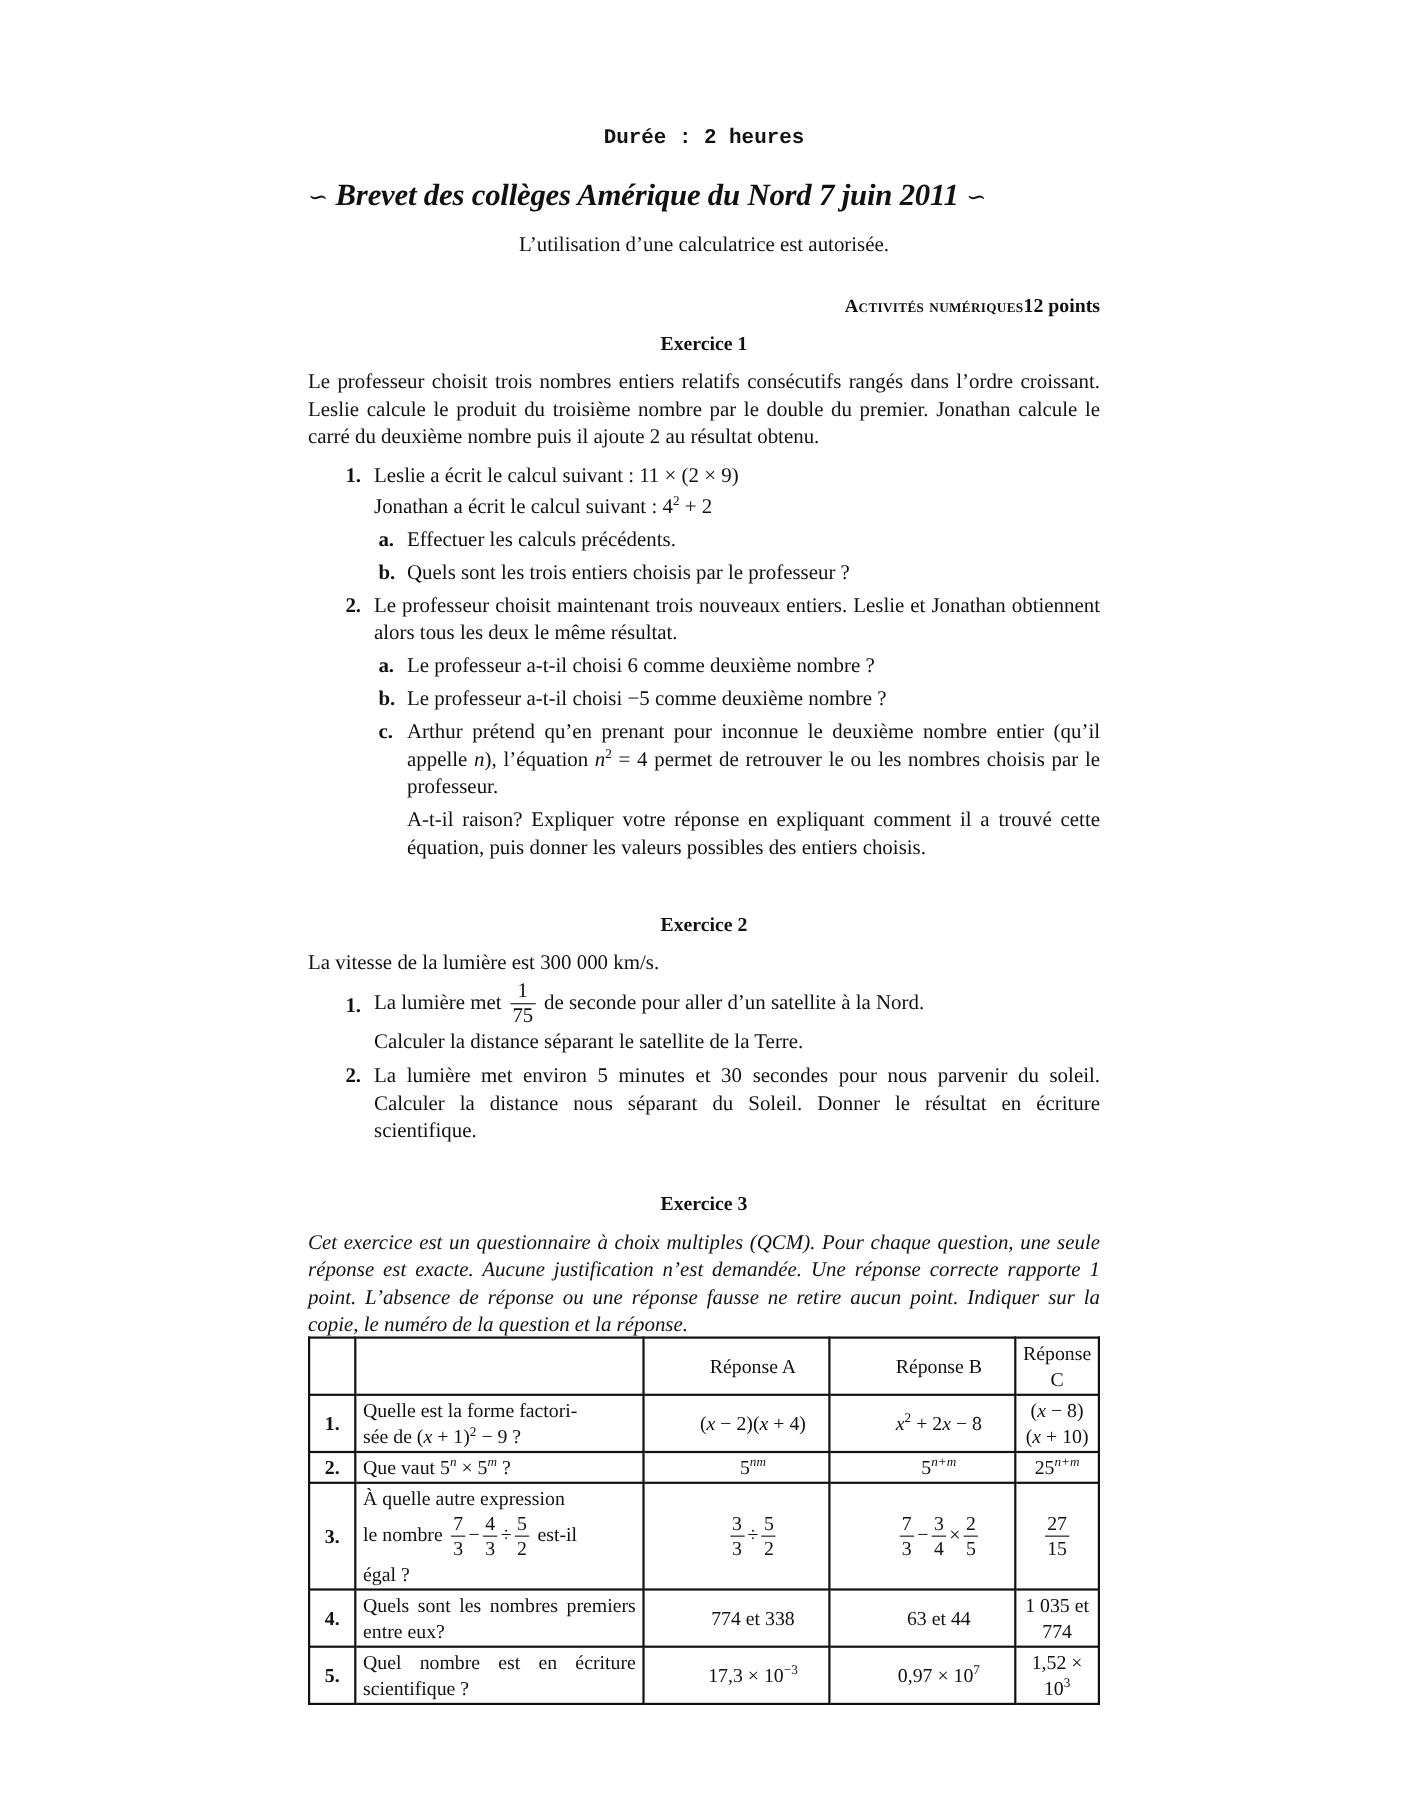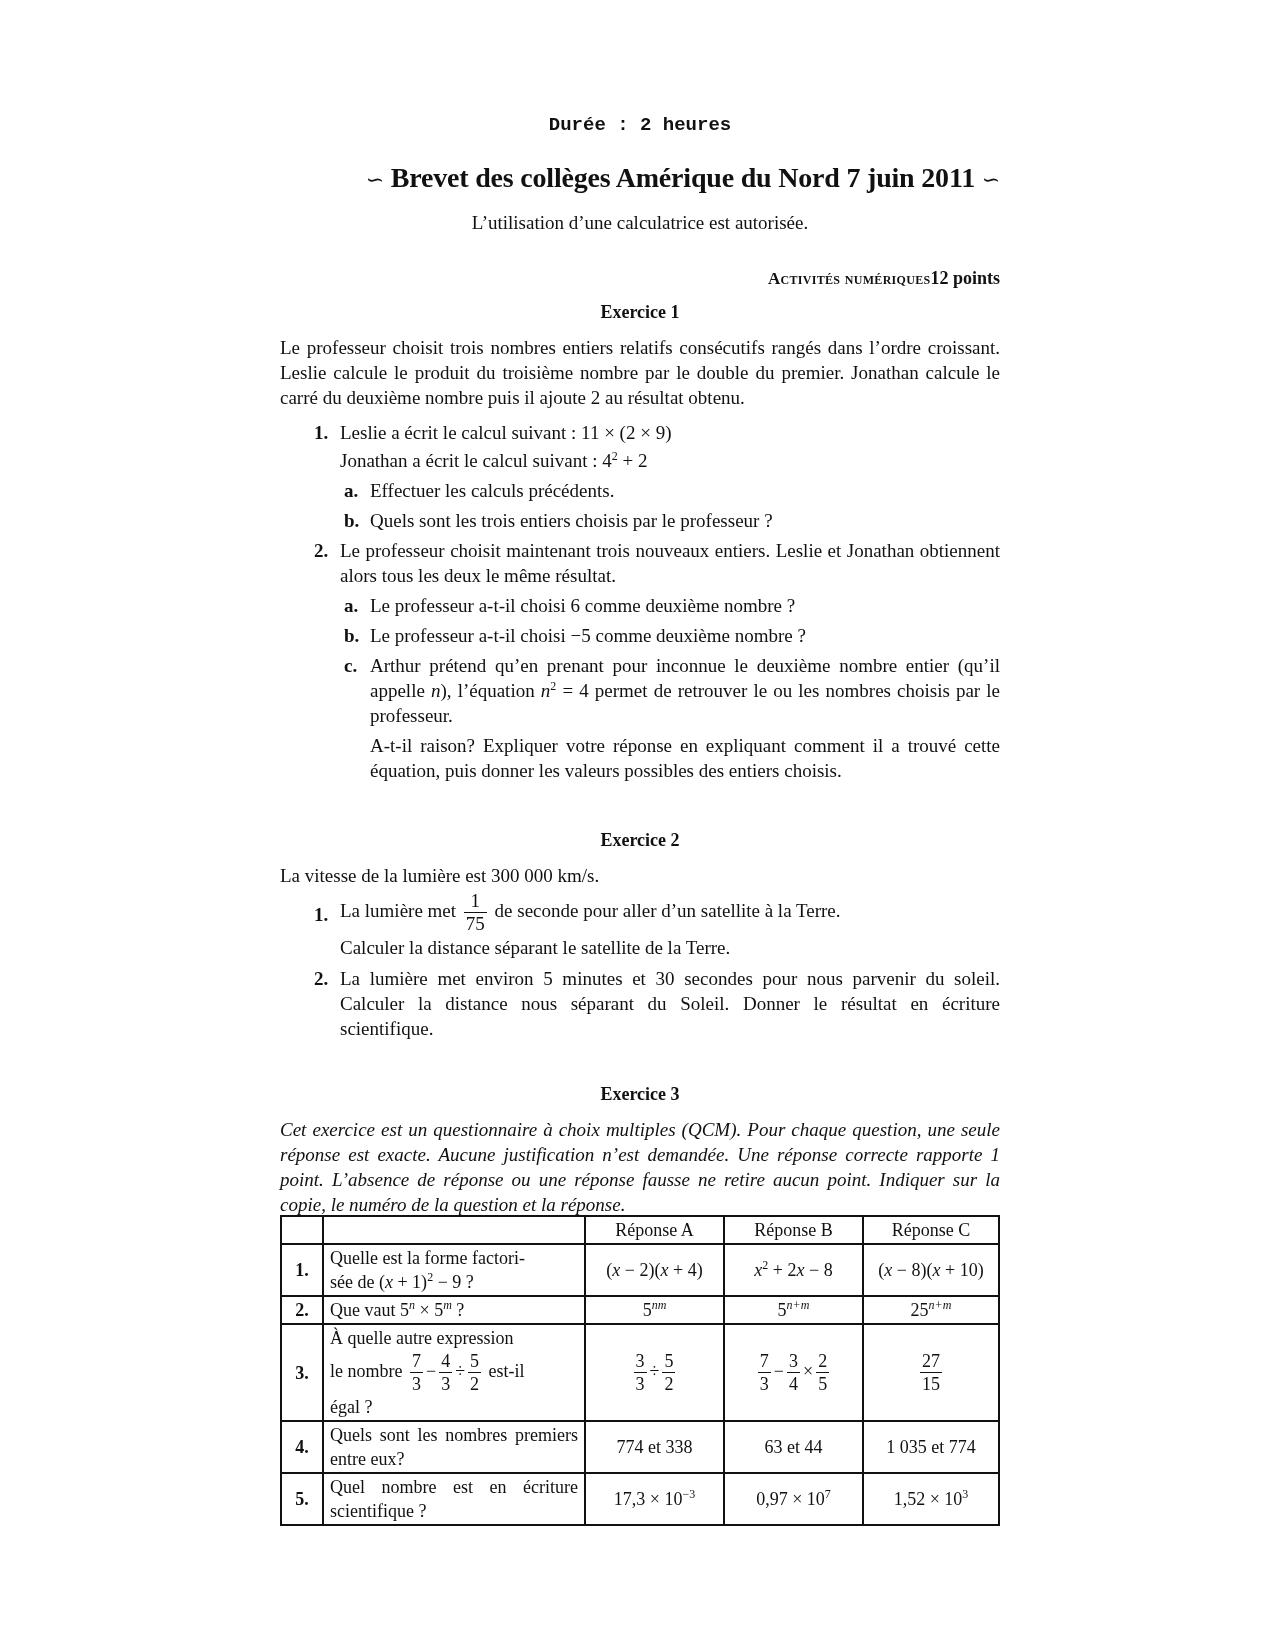--- a/index.html
+++ b/index.html
@@ -3,21 +3,21 @@
 <meta charset="utf-8">
 <style>
   html, body { margin: 0; padding: 0; background: #ffffff; }
   body {
     width: 1275px; height: 1650px; position: relative; overflow: hidden;
     font-family: "Liberation Serif", "DejaVu Serif", serif;
     color: #111111; font-size: 19px; line-height: 25px;
   }
   .page { position: absolute; left: 280px; top: 0; width: 720px; }
   .duree { position: absolute; left: 0; width: 720px; top: 113px; font-weight: bold; font-size: 19px; text-align: center; font-family: Liberation Mono, monospace; }
-  .title { position: absolute; left: 0; width: 720px; top: 160px; font-weight: bold; font-size: 28px; line-height: 36px; text-align: right; letter-spacing: -0.2px; }
+  .title { position: absolute; left: 0; width: 720px; top: 160px; font-weight: bold; font-size: 28px; line-height: 36px; text-align: left; letter-spacing: -0.2px; font-style: italic; }
   .title .orn { font-weight: normal; font-size: 22px; }
   .subtitle { position: absolute; left: 0; width: 720px; top: 210px; text-align: center; font-size: 19px; }
   .section-head { position: absolute; left: 0; width: 720px; top: 266px; font-weight: bold; display: flex; justify-content: flex-end; font-size: 17px; }
   .section-head .sc { font-variant: small-caps; letter-spacing: 0.3px; }
   .section-head .pts { font-size: 18px; }
   .block { position: absolute; left: 0; width: 720px; }
   .ex-title { font-weight: bold; font-size: 18px; text-align: center; }
   p { margin: 0; text-align: justify; }
   .item { position: relative; padding-left: 60px; }
   .item .num { position: absolute; left: 34px; font-weight: bold; }
@@ -25,21 +25,21 @@
   .sub .num { position: absolute; left: 64px; font-weight: bold; }
   sup { font-size: 12px; line-height: 0; vertical-align: 7px; }
   .italic { font-style: italic; }
   .frac { display: inline-block; vertical-align: middle; text-align: center; line-height: 22px; margin: 0 3px; }
   .frac span { display: block; padding: 0 2px; }
   .frac .nu { border-bottom: 1.5px solid #111; }
   table.qcm { position: absolute; left: 0; top: 1215px; width: 720px; border-collapse: collapse; font-size: 18px; line-height: 24px; }
   table.qcm td { border: 2px solid #111; padding: 1px 6px; vertical-align: middle; }
   table.qcm td.n { width: 28px; text-align: center; font-weight: bold; }
   table.qcm td.q { width: 248px; text-align: justify; }
-  table.qcm td.a { text-align: center; width: 125px; }
+  table.qcm td.a { text-align: center; width: 125px; padding-left: 36px; }
   table.qcm td.c { text-align: center; }
   .m { font-style: italic; }
 </style>
 </head>
 <body>
 
 <div class="page">
 
   <div class="duree">Durée : 2 heures</div>
 
@@ -94,21 +94,21 @@
   </div>
 
   <div class="block" style="top:828px;">
     <div class="ex-title">Exercice 2</div>
     <p style="margin-top:10px;">La vitesse de la lumière est 300 000 km/s.</p>
     <div class="item" style="margin-top:2px;">
       <span class="num" style="top:12px;">1.</span>
       <div>
         <span>La lumière met</span>
         <span class="frac"><span class="nu">1</span><span>75</span></span>
-        <span>de seconde pour aller d’un satellite à la Terre.</span>
+        <span>de seconde pour aller d’un satellite à la Nord.</span>
       </div>
       <div>Calculer la distance séparant le satellite de la Terre.</div>
     </div>
     <div class="item" style="margin-top:6px;">
       <span class="num">2.</span>
       <p>La lumière met environ 5 minutes et 30 secondes pour nous parvenir du soleil. Calculer la distance nous séparant du Soleil. Donner le résultat en écriture scientifique.</p>
     </div>
   </div>
 
   <div class="block" style="top:1082px;">

